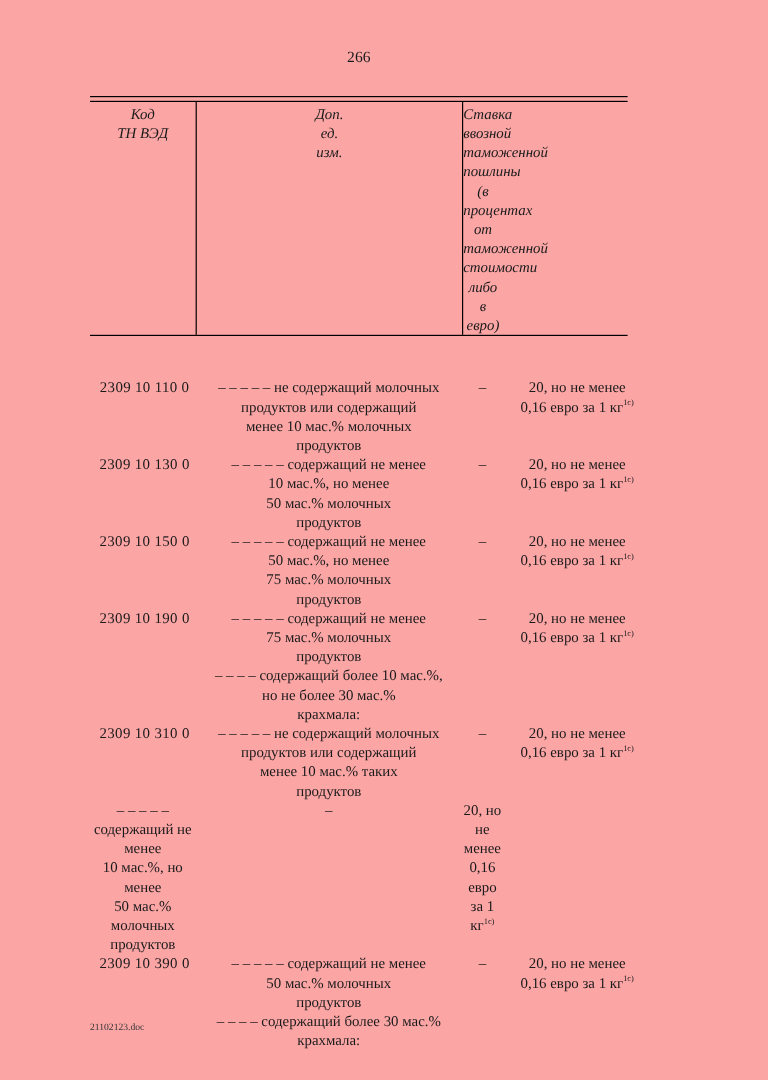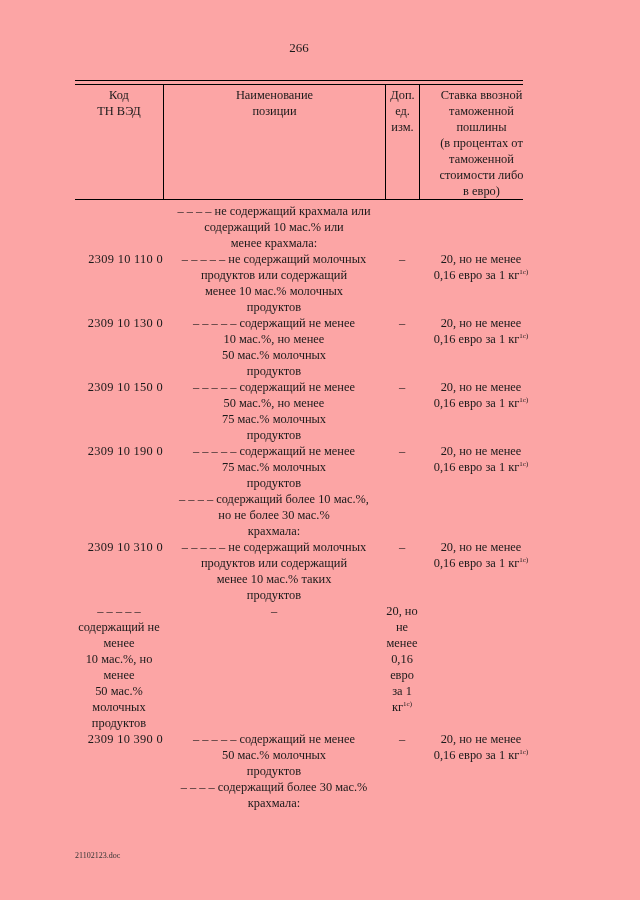--- a/index.html
+++ b/index.html
@@ -45,38 +45,39 @@
   .header-row {
     display: grid;
     grid-template-columns: 88px 222px 34px 124px;
     min-height: 113px;
   }
   .header-row .hcell {
     text-align: center;
     white-space: pre-line;
     padding-top: 2px;
     box-sizing: border-box;
+    font-style: italic;
   }
   .header-row .sep {
     border-left: 1px solid #000;
   }
   .header-row .hcell:last-child {
     
   }
   .body-rows {
     padding-top: 3px;
   }
   .body-row {
     display: grid;
     grid-template-columns: 88px 222px 34px 124px;
   }
   .cell { box-sizing: border-box; }
   .code-cell {
     padding-left: 3px;
-    text-align: right;
+    text-align: center;
     letter-spacing: 0.3px;
   }
   .desc-cell {
     text-align: center;
     white-space: pre-line;
   }
   .dop-cell {
     text-align: center;
   }
   .rate-cell {
@@ -103,43 +104,38 @@
 
   <div class="page-number">266</div>
 
   <div class="tariff-table">
 
     <div class="rule-double"></div>
 
     <div class="header-row">
       <div class="cell hcell">Код
 ТН ВЭД</div>
-      <div class="cell hcell sep">Наименование
-позиции</div>
       <div class="cell hcell sep">Доп.
 ед.
 изм.</div>
       <div class="cell hcell sep">Ставка ввозной
 таможенной
 пошлины
 (в процентах от
 таможенной
 стоимости либо
 в евро)</div>
     </div>
 
     <div class="rule-single"></div>
 
     <div class="body-rows" id="table-body">
 
   <div class="body-row">
     <div class="cell code-cell"></div>
-    <div class="cell desc-cell">– – – – не содержащий крахмала или
-содержащий 10 мас.% или
-менее крахмала:</div>
     <div class="cell dop-cell"></div>
     <div class="cell rate-cell">
       <div class="rate-line"></div>
       <div class="rate-line"><span></span><sup class="fn"></sup></div>
     </div>
   </div>
 
   <div class="body-row">
     <div class="cell code-cell">2309 10 110 0</div>
     <div class="cell desc-cell">– – – – – не содержащий молочных

